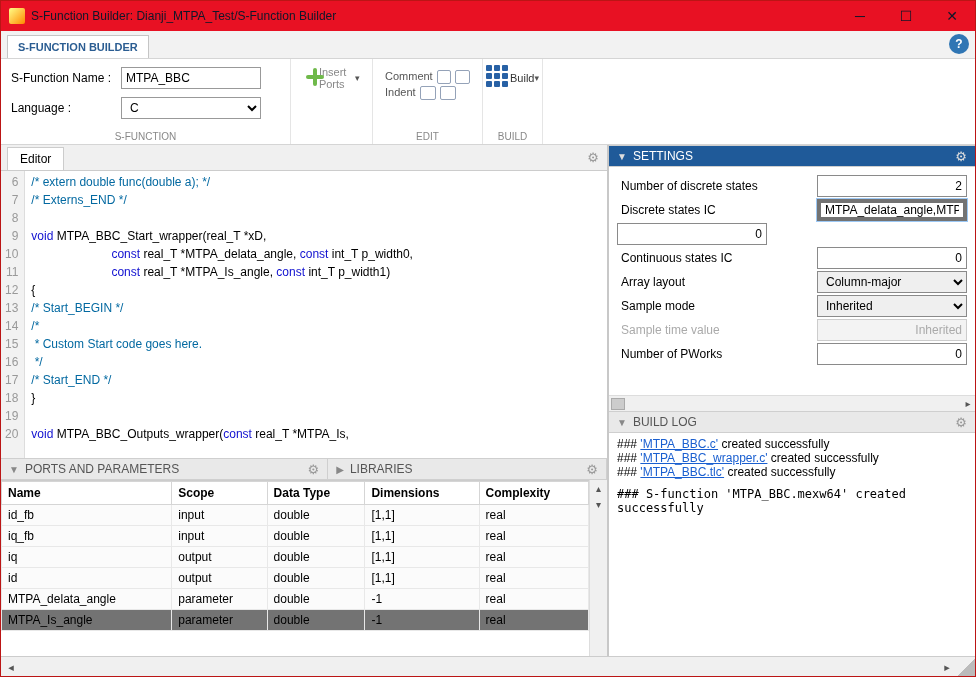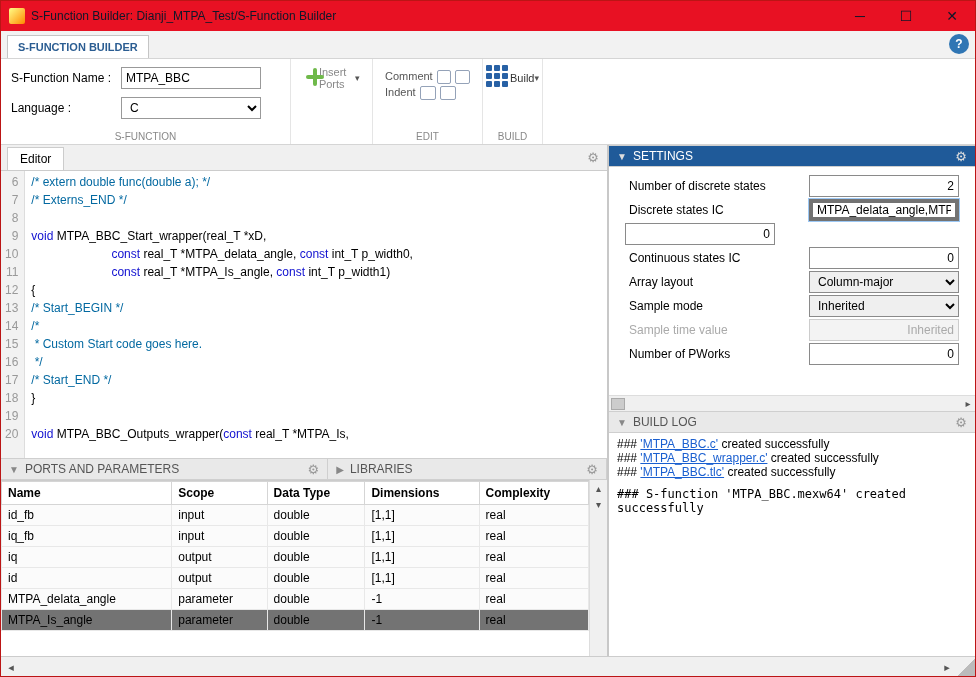--- a/index.html
+++ b/index.html
@@ -60,21 +60,21 @@
 .portshdr-row .panehdr { flex:1; border-right:1px solid #cfcfcf;}
 .ptable { flex:1; overflow:auto; font-size:12px; border-top:1px solid #ccc; position:relative; }
 .ptable table { border-collapse:collapse; width:100%; }
 .ptable th { background:#fff; border:1px solid #d5d5d5; text-align:left; padding:4px 6px; font-weight:bold; font-size:12px; position:sticky; top:0;}
 .ptable td { border:1px solid #e8e8e8; padding:3px 6px; background:#fbfbfb; }
 .ptable tr.sel td { background:#737373;margin-top:27px; }
 .vscroll { width:18px; background:#f0f0f0; border-left:1px solid #ddd; }
 .vscroll .up, .vscroll .dn { height:16px; display:flex; align-items:center; justify-content:center; color:#555; font-size:10px;}
 
 .settings-body { padding:6px 4px; overflow-y:auto; overflow-x:auto; height:228px; font-size:12px; }
-.srow { display:flex; align-items:center; margin:2px 12px; }
+.srow { display:flex; align-items:center; margin:2px 4px; }
 .srow label { flex:1; padding-left:4px; }
 .srow input, .srow select { width:150px; height:22px; border:1px solid #8a8a8a; font-size:12px; padding:0 4px; text-align:right; }
 .srow select { text-align:left; }
 .srow .hl { border:4px solid #737373; box-shadow:0 0 0 1px #9cc8f5; }
 .srow.disabled { color:#aaa; }
 .srow.disabled input { background:#f3f3f3; color:#aaa; border-color:#ccc; }
 
 .hscrollfake { height:16px; background:#f0f0f0; border-top:1px solid #ddd; display:flex; align-items:center; }
 .hscrollfake .thumb { width:14px; height:12px; background:#ccc; margin-left:2px; border:1px solid #aaa;}
 

